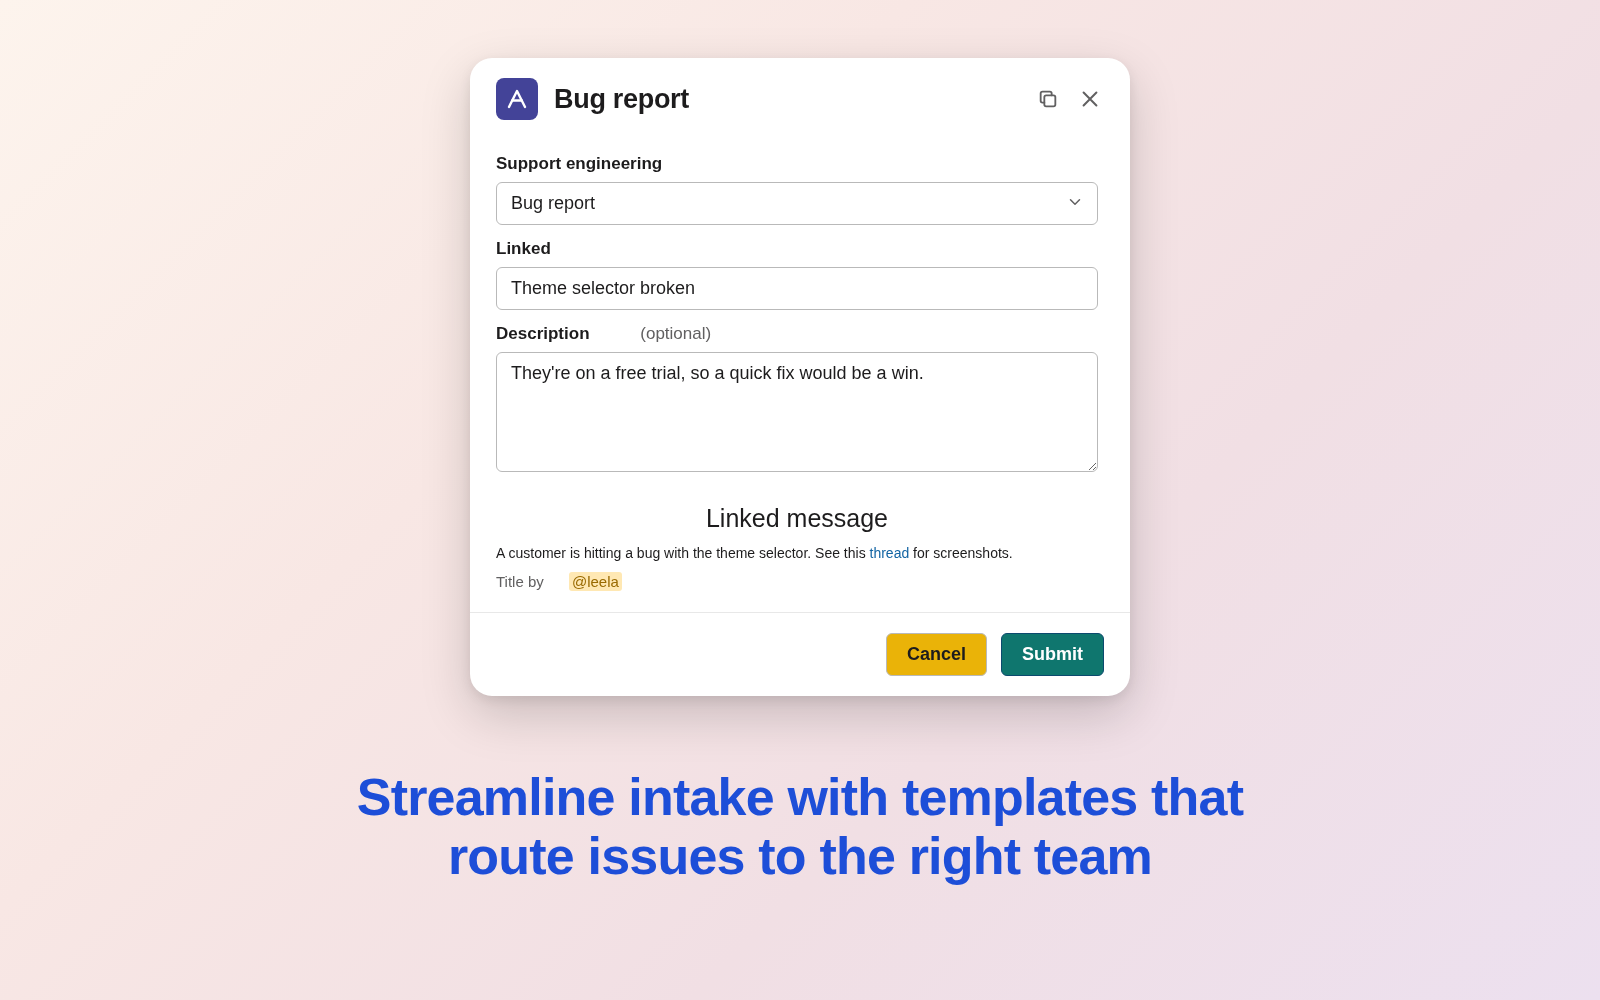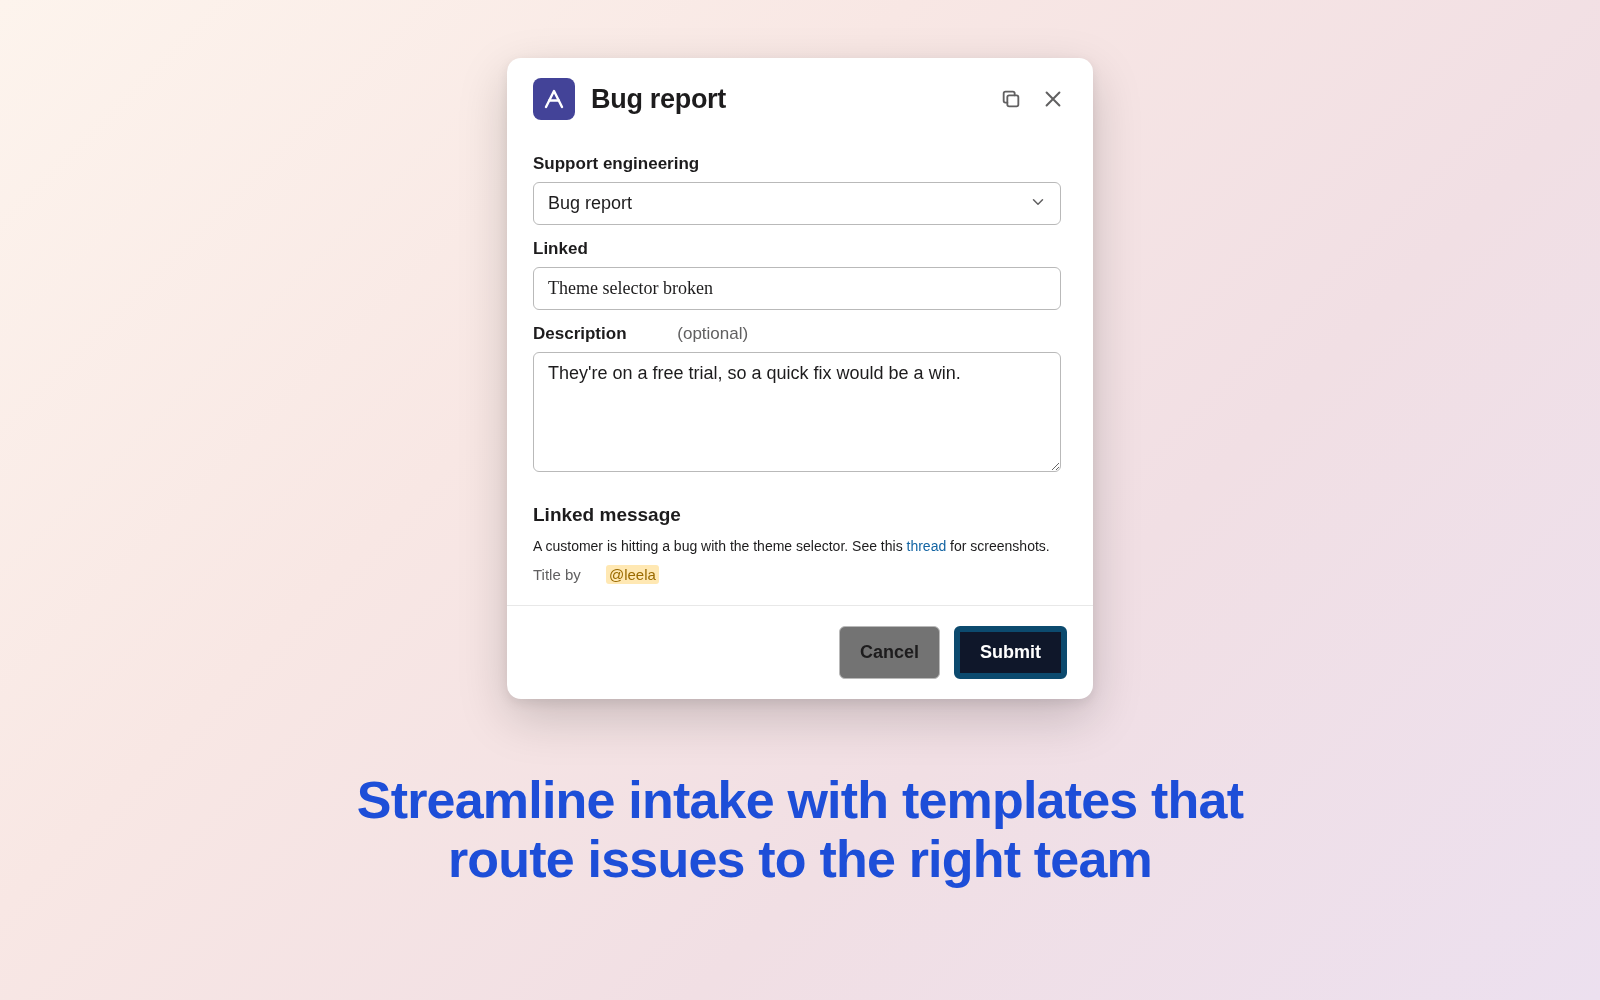--- a/index.html
+++ b/index.html
@@ -8,23 +8,23 @@
       height: 1000px;
       font-family: -apple-system, BlinkMacSystemFont, "Segoe UI", Helvetica, Arial, sans-serif;
       background: linear-gradient(135deg, #fdf4ed 0%, #f8e7e4 35%, #f1dfe4 65%, #ece0ef 100%);
       display: flex;
       flex-direction: column;
       align-items: center;
       overflow: hidden;
     }
     .modal {
       margin-top: 58px;
-      width: 586px;
+      width: 660px;
       background: #fff;
-      border-radius: 14px;
+      border-radius: 22px;
       box-shadow: 0 18px 50px rgba(0,0,0,0.18), 0 4px 12px rgba(0,0,0,0.08);
       display: flex;
       flex-direction: column;
     }
     .modal-header {
       display: flex;
       align-items: center;
       padding: 20px 26px 12px 26px;
     }
     .app-icon {
@@ -75,33 +75,34 @@
     .select, .text-input, .textarea {
       width: 100%;
       border: 1px solid #b9b9b9;
       border-radius: 6px;
       font-size: 18px;
       color: #1d1c1d;
       font-family: inherit;
       background: #fff;
     }
     .select { padding: 10px 40px 10px 14px; appearance: none; cursor: pointer; }
-    .text-input { padding: 10px 14px; font-family: Liberation Serif, serif; }
+    .text-input { padding: 10px 14px; }
     .textarea { padding: 10px 14px; height: 120px; resize: vertical; }
     .chevron {
       position: absolute; right: 14px; top: 50%; transform: translateY(-50%);
       pointer-events: none; color: #616061;
     }
     .chevron svg { width: 18px; height: 18px; stroke: currentColor; }
     .linked-heading {
-      font-size: 19px;
-      font-weight: 700;
+      font-size: 25px;
+      font-weight: 400;
       color: #1d1c1d;
       margin-top: 28px;
       margin-bottom: 10px;
+      text-align: center;
     }
     .linked-text {
       font-size: 14px;
       color: #1d1c1d;
       line-height: 1.45;
     }
     .linked-text a { color: #1264a3; text-decoration: none; }
     .sent-by {
       margin-top: 10px;
       font-size: 15px;
@@ -123,27 +124,27 @@
     }
     .btn {
       font-size: 18px;
       font-weight: 600;
       padding: 10px 20px;
       border-radius: 6px;
       cursor: pointer;
       font-family: inherit;
     }
     .btn-cancel {
-      background: #737373;
+      background: #eab308;
       border: 1px solid #b9b9b9;
       color: #1d1c1d;
     }
     .btn-submit {
-      background: #0f172a;
-      border: 6px solid #0c4a6e;
+      background: #0f766e;
+      border: 1px solid #0c4a6e;
       color: #fff;
     }
     .headline {
       margin-top: 72px;
       font-size: 52px;
       font-weight: 800;
       color: #1d4ed8;
       text-align: center;
       line-height: 1.12;
       letter-spacing: -0.8px;

